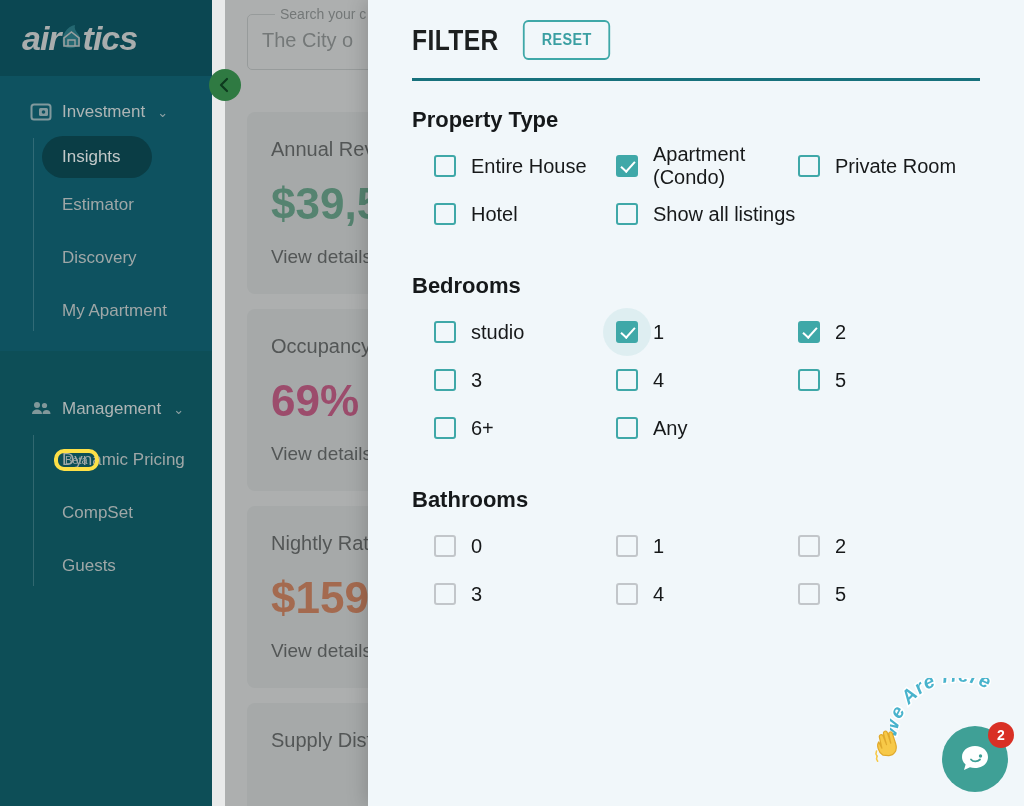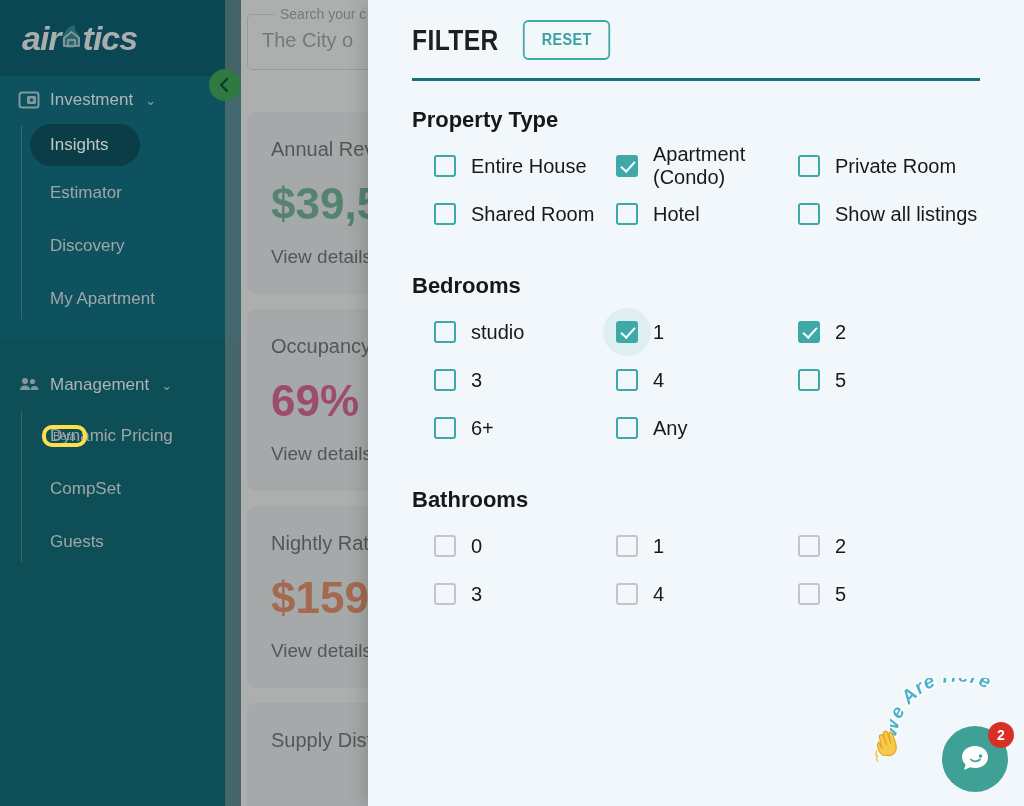--- a/index.html
+++ b/index.html
@@ -11,21 +11,21 @@
   }
   #app { position: relative; width: 1024px; height: 806px; overflow: hidden; }
 
   
   .page-bg {
     position: absolute; inset: 0;
     background: #e9eaea;
   }
   .sidebar {
     position: absolute; left: 0; top: 0;
-    width: 241px; height: 806px;
+    width: 212px; height: 806px;
     background: #0d4e57;
     overflow: hidden;
   }
   .sidebar-logo {
     height: 76px;
     display: flex; align-items: center;
     padding-left: 22px;
     background: #0b4752;
   }
   .logo-text {
@@ -34,21 +34,21 @@
     display: flex; align-items: center;
   }
   .logo-mark {
     display: inline-block;
     width: 26px; height: 30px;
     position: relative;
     margin: 0 -2px;
   }
   .logo-mark svg { display: block; }
 
-  .nav-group { padding: 0; }
+  .nav-group { padding: 12px; }
   .nav-group.inv { background: #0e5260; padding-bottom: 14px; }
   .nav-head {
     display: flex; align-items: center; gap: 10px;
     height: 48px; padding: 0 18px;
     color: #aeb5b5; font-size: 17px;
   }
   .nav-head .ic { width: 22px; height: 22px; opacity: .72; flex: none; }
   .chev { margin-left: 2px; font-size: 13px; opacity: .8; }
 
   .sub-wrap { position: relative; padding-left: 22px; }
@@ -352,24 +352,20 @@
           <label class="opt">
             <span class="cb checked"></span>
             <span class="opt-label">Apartment (Condo)</span>
           </label>
           <label class="opt">
             <span class="cb"></span>
             <span class="opt-label">Private Room</span>
           </label>
           <label class="opt">
             <span class="cb"></span>
-            <span class="opt-label">Shared Room</span>
-          </label>
-          <label class="opt">
-            <span class="cb"></span>
             <span class="opt-label">Hotel</span>
           </label>
           <label class="opt">
             <span class="cb"></span>
             <span class="opt-label">Show all listings</span>
           </label>
         </div>
       </div>
 
       <div class="section">

